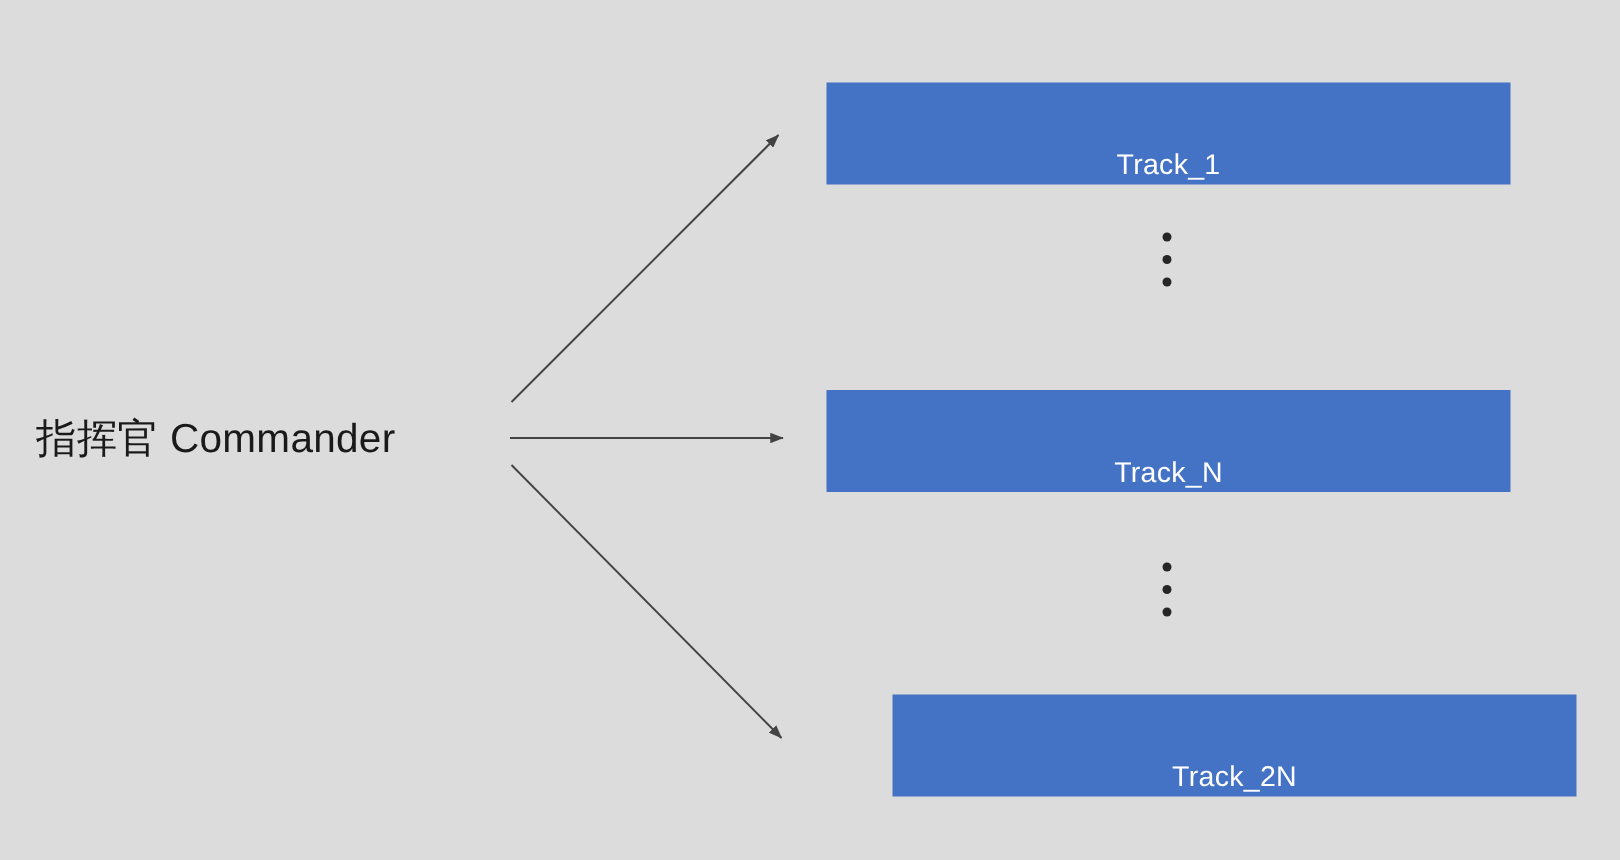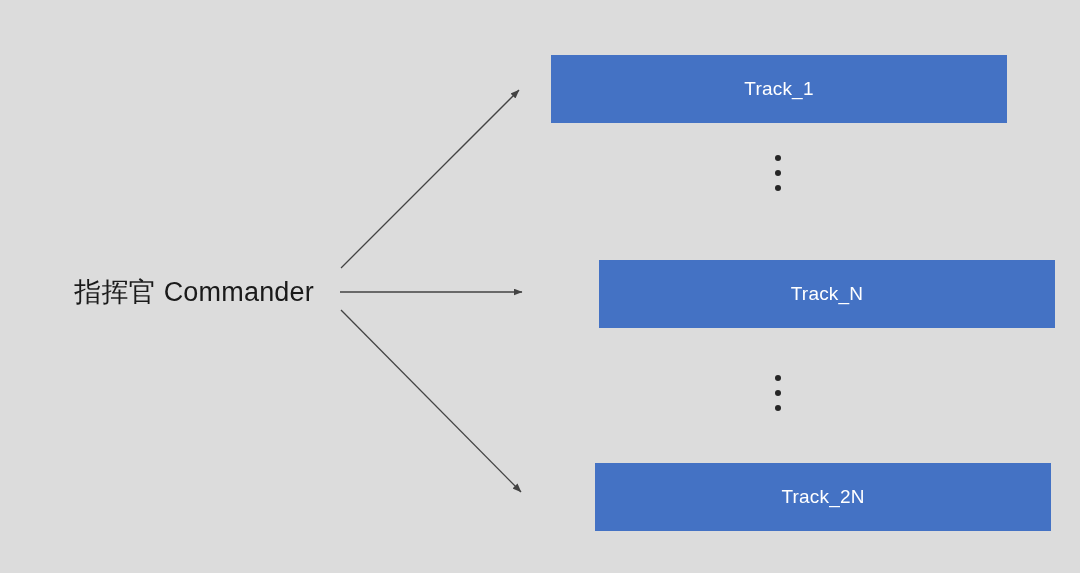--- a/index.html
+++ b/index.html
@@ -26,46 +26,46 @@
     top: 0;
     width: 1080px;
     height: 573px;
     pointer-events: none;
   }
   .commander-node {
     position: absolute;
     left: 24px;
     top: 273px;
     width: 290px;
-    text-align: right;
+    text-align: left;
     color: #1a1a1a;
     font-size: 27px;
     line-height: 38px;
     letter-spacing: 0.2px;
     white-space: nowrap;
   }
   .track-node {
     position: absolute;
     left: 551px;
     width: 456px;
     height: 68px;
     background: #4472c4;
     display: flex;
-    align-items: center;
+    align-items: flex-end;
     justify-content: center;
   }
   .track-label {
     color: #ffffff;
     font-size: 19px;
     line-height: 24px;
     letter-spacing: 0.2px;
     white-space: nowrap;
   }
   #track-node-1 { top: 55px; }
-  #track-node-n { top: 260px; margin-left: 48px; }
+  #track-node-n { top: 260px; }
   #track-node-2n { top: 463px; margin-left: 44px; }
   .vdots {
     position: absolute;
     left: 771px;
     width: 14px;
     display: flex;
     flex-direction: column;
     align-items: center;
     justify-content: space-between;
     height: 36px;

